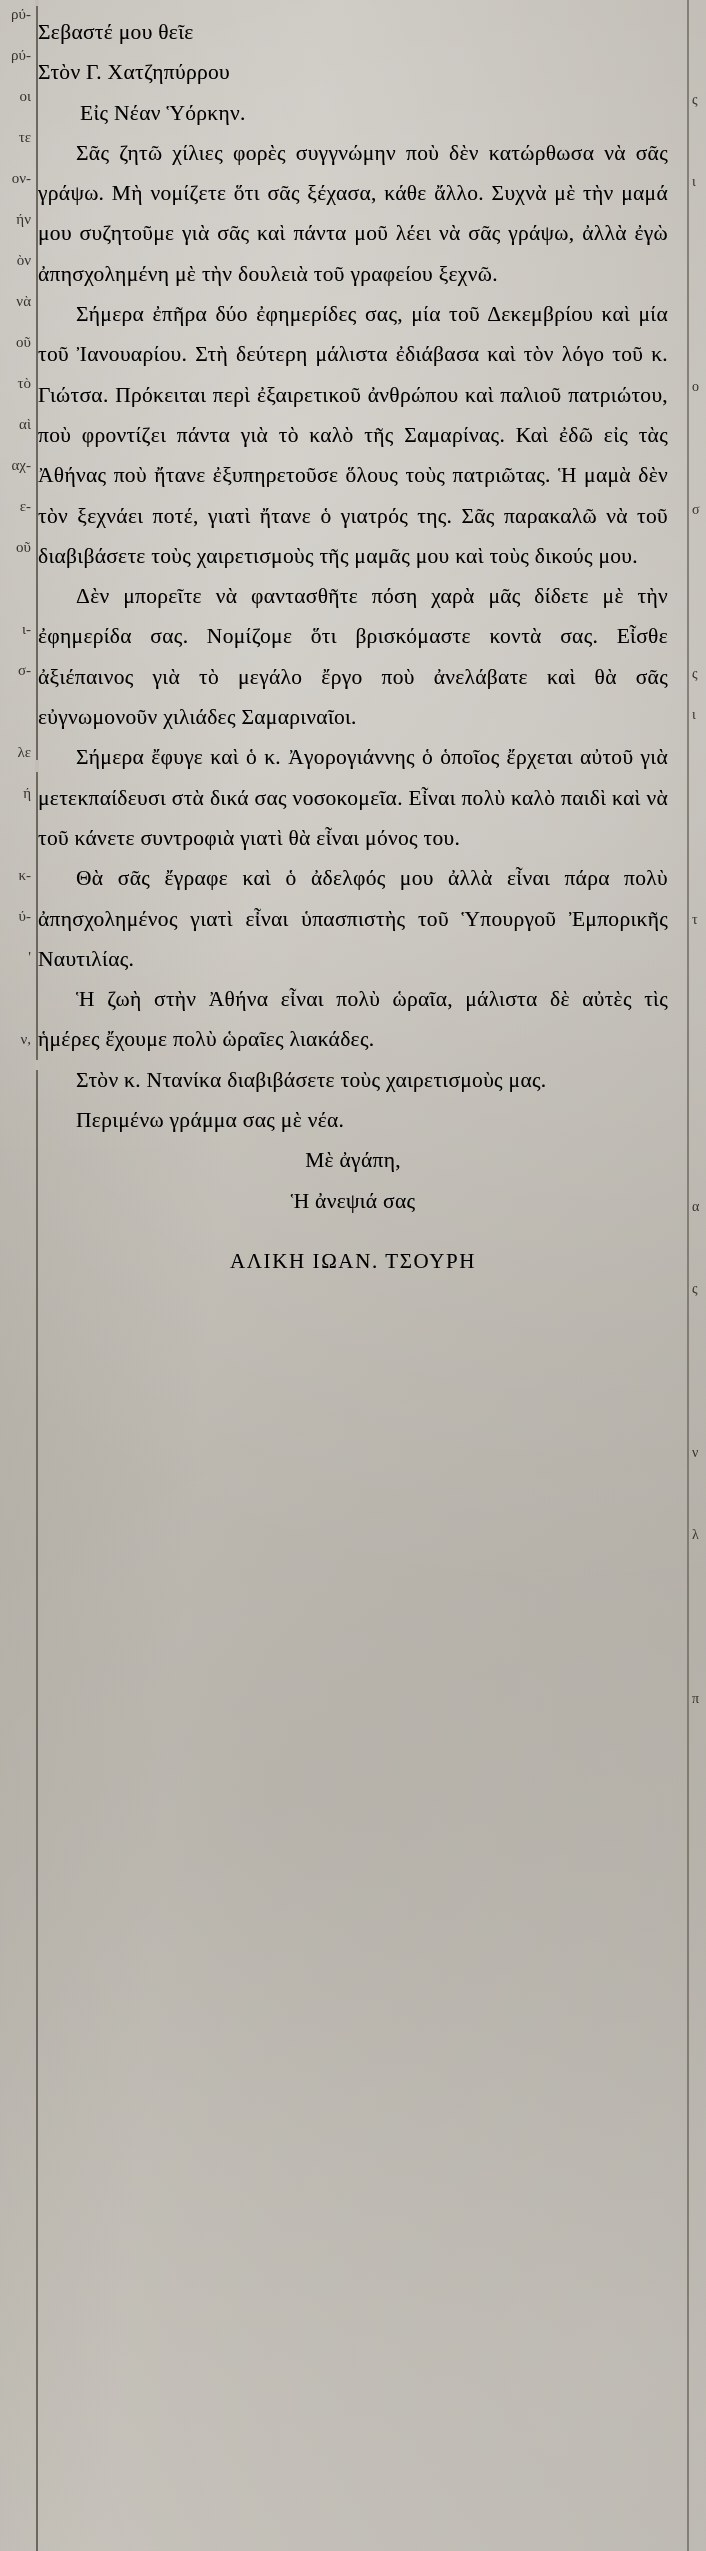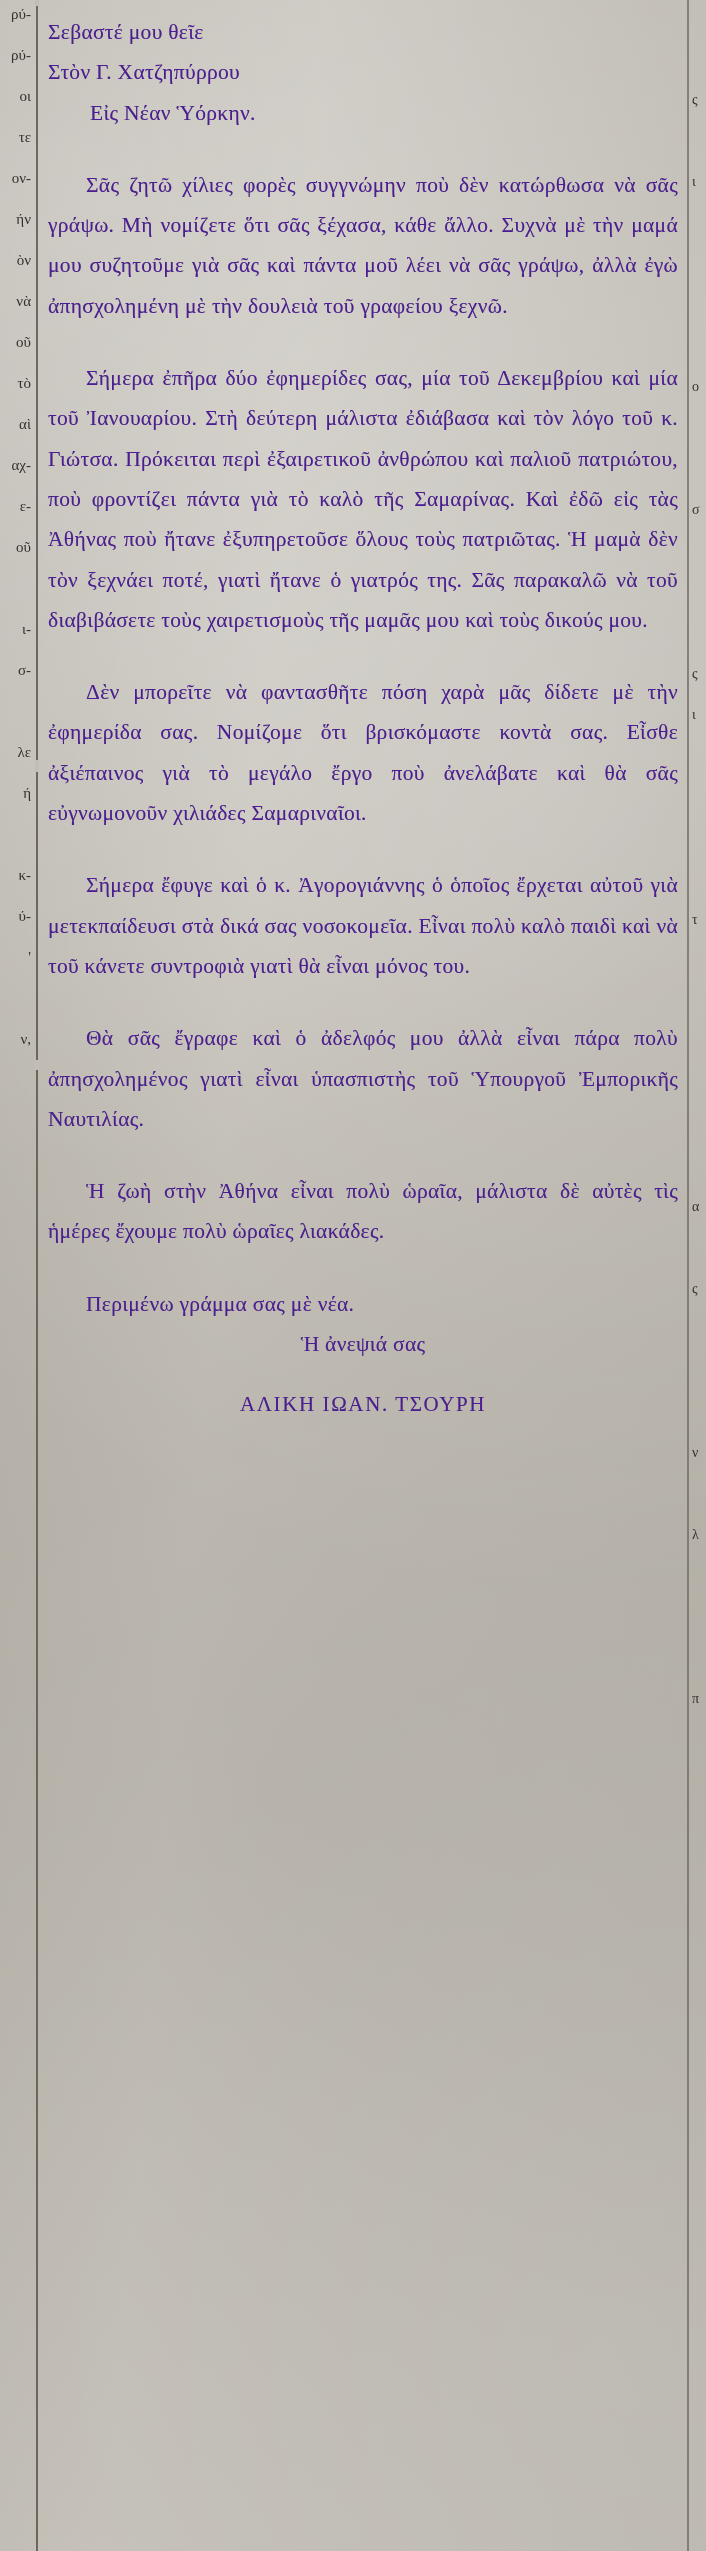--- a/index.html
+++ b/index.html
@@ -87,36 +87,35 @@
   .rule-break {
     position: absolute;
     left: 35px;
     width: 4px;
     background: #c2beb6;
   }
 
   
   .letter {
     position: absolute;
-    left: 48px;
+    left: 38px;
     top: 12px;
     width: 630px;
-    color: #4c1d95;
+    color: #000000;
     font-size: 21.5px;
     line-height: 40.3px;
     letter-spacing: 0.3px;
     text-align: justify;
     text-justify: inter-word;
   }
   .letter p {
     margin: 0;
   }
   .letter p.indent {
     text-indent: 38px;
-    margin-top: 32px;
   }
   .letter p.center {
     text-align: center;
     text-indent: 0;
   }
   .letter p.noindent {
     text-indent: 0;
   }
   .letter p.sign-name {
     text-align: center;
@@ -220,18 +219,20 @@
     <p class="noindent">Σεβαστέ μου θεῖε</p>
     <p class="noindent">Στὸν Γ. Χατζηπύρρου</p>
     <p class="addr-indent">Εἰς Νέαν Ὑόρκην.</p>
 
     <p class="indent">Σᾶς ζητῶ χίλιες φορὲς συγγνώμην ποὺ δὲν κατώρθωσα νὰ σᾶς γράψω. Μὴ νομίζετε ὅτι σᾶς ξέχασα, κάθε ἄλλο. Συχνὰ μὲ τὴν μαμά μου συζητοῦμε γιὰ σᾶς καὶ πάντα μοῦ λέει νὰ σᾶς γράψω, ἀλλὰ ἐγὼ ἀπησχολημένη μὲ τὴν δουλειὰ τοῦ γραφείου ξεχνῶ.</p>
     <p class="indent">Σήμερα ἐπῆρα δύο ἐφημερίδες σας, μία τοῦ Δεκεμβρίου καὶ μία τοῦ Ἰανουαρίου. Στὴ δεύτερη μάλιστα ἐδιάβασα καὶ τὸν λόγο τοῦ κ. Γιώτσα. Πρόκειται περὶ ἐξαιρετικοῦ ἀνθρώπου καὶ παλιοῦ πατριώτου, ποὺ φροντίζει πάντα γιὰ τὸ καλὸ τῆς Σαμαρίνας. Καὶ ἐδῶ εἰς τὰς Ἀθήνας ποὺ ἤτανε ἐξυπηρετοῦσε ὅλους τοὺς πατριῶτας. Ἡ μαμὰ δὲν τὸν ξεχνάει ποτέ, γιατὶ ἤτανε ὁ γιατρός της. Σᾶς παρακαλῶ νὰ τοῦ διαβιβάσετε τοὺς χαιρετισμοὺς τῆς μαμᾶς μου καὶ τοὺς δικούς μου.</p>
     <p class="indent">Δὲν μπορεῖτε νὰ φαντασθῆτε πόση χαρὰ μᾶς δίδετε μὲ τὴν ἐφημερίδα σας. Νομίζομε ὅτι βρισκόμαστε κοντὰ σας. Εἶσθε ἀξιέπαινος γιὰ τὸ μεγάλο ἔργο ποὺ ἀνελάβατε καὶ θὰ σᾶς εὐγνωμονοῦν χιλιάδες Σαμαριναῖοι.</p>
     <p class="indent">Σήμερα ἔφυγε καὶ ὁ κ. Ἀγορογιάννης ὁ ὁποῖος ἔρχεται αὐτοῦ γιὰ μετεκπαίδευσι στὰ δικά σας νοσοκομεῖα. Εἶναι πολὺ καλὸ παιδὶ καὶ νὰ τοῦ κάνετε συντροφιὰ γιατὶ θὰ εἶναι μόνος του.</p>
     <p class="indent">Θὰ σᾶς ἔγραφε καὶ ὁ ἀδελφός μου ἀλλὰ εἶναι πάρα πολὺ ἀπησχολημένος γιατὶ εἶναι ὑπασπιστὴς τοῦ Ὑπουργοῦ Ἐμπορικῆς Ναυτιλίας.</p>
     <p class="indent">Ἡ ζωὴ στὴν Ἀθήνα εἶναι πολὺ ὡραῖα, μάλιστα δὲ αὐτὲς τὶς ἡμέρες ἔχουμε πολὺ ὡραῖες λιακάδες.</p>
+    <p class="indent">Στὸν κ. Ντανίκα διαβιβάσετε τοὺς χαιρετισμοὺς μας.</p>
     <p class="indent">Περιμένω γράμμα σας μὲ νέα.</p>
 
+    <p class="center">Μὲ ἀγάπη,</p>
     <p class="center">Ἡ ἀνεψιά σας</p>
     <p class="sign-name">ΑΛΙΚΗ ΙΩΑΝ. ΤΣΟΥΡΗ</p>
   </div>
 </div>
 
 </body></html>

